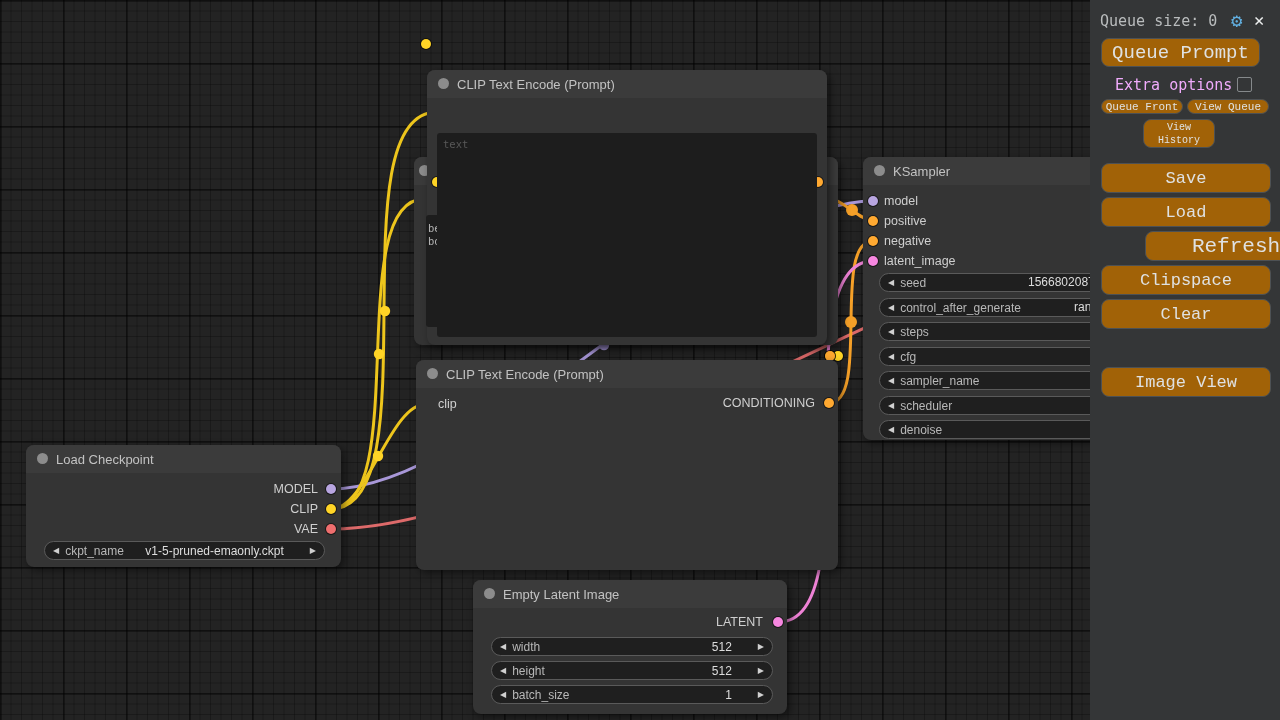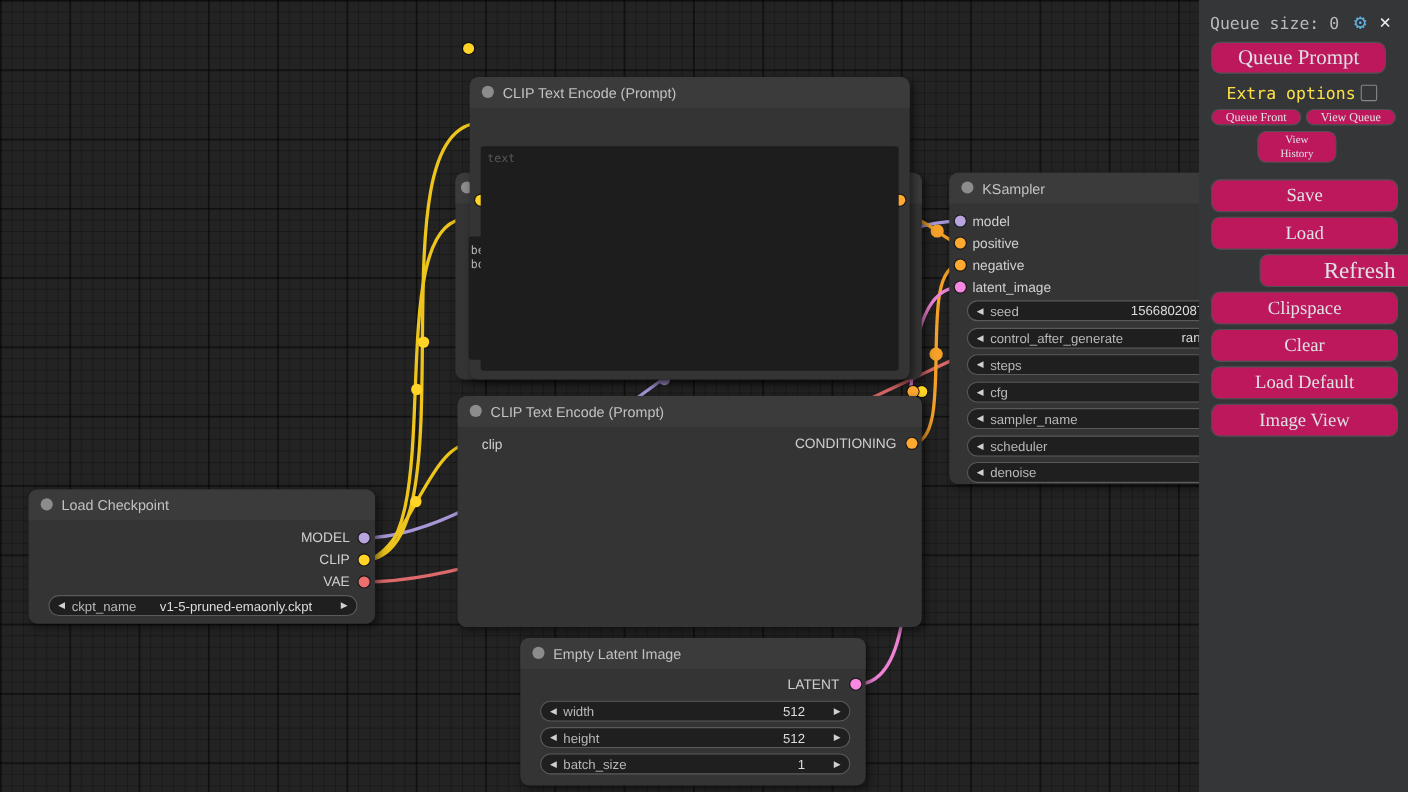--- a/index.html
+++ b/index.html
@@ -34,27 +34,27 @@
   .pill .arr{font-size:8px;color:#d0d0d0;line-height:1;}
   .pill .arrL{margin:0 6px 0 8px;}
   .pill .arrR{margin:0 8px 0 6px;}
   .pill .wlabel{flex:0 0 auto;color:#b8b8b8;}
   .pill .spacer{flex:1 1 auto;}
   .pill .wvalue{flex:0 0 auto;color:#dddddd;margin-right:20px;}
   .pill .wvalue-abs{position:absolute;color:#dddddd;top:1px;line-height:15px;}
   
   .sidebar{position:absolute;right:0;top:0;width:190px;height:720px;background:#343637;
       z-index:10;font-family:"DejaVu Sans Mono",monospace;color:#c9cccd;}
-  .sb-btn{position:absolute;background:#be185d;border:1px solid #4d5154;border-radius:8px;
+  .sb-btn{position:absolute;background:#a16207;border:1px solid #4d5154;border-radius:8px;
       color:#dfe1e2;display:flex;align-items:center;justify-content:center;
-      font-family:Liberation Serif, serif;box-sizing:border-box;cursor:default;}
+      font-family:Liberation Mono, monospace;box-sizing:border-box;cursor:default;}
   .qsize{position:absolute;left:10px;top:12px;font-size:15px;color:#b9bcbd;}
   .gear{position:absolute;left:141px;top:9px;font-size:19px;color:#61aede;}
   .closex{position:absolute;left:164px;top:10px;font-size:17px;color:#eceeee;}
-  .extra{position:absolute;left:25px;top:76px;font-size:15px;color:#fde047;}
+  .extra{position:absolute;left:25px;top:76px;font-size:15px;color:#f0abfc;}
   .chk{position:absolute;left:147px;top:77px;width:13px;height:13px;border:1px solid #85898b;
        border-radius:2px;background:transparent;}
   .frag{position:absolute;font-family:"DejaVu Sans Mono",monospace;font-size:10.5px;
         line-height:12.5px;color:#b4b4b4;white-space:pre;}
 </style>
 </head>
 <body>
 
 <div class="stage">
 
@@ -230,17 +230,16 @@
     <div class="sb-btn" style="left:11px;top:99px;width:82px;height:15px;font-size:11px;border-radius:8px;">Queue Front</div>
     <div class="sb-btn" style="left:97px;top:99px;width:82px;height:15px;font-size:11px;border-radius:8px;">View Queue</div>
     <div class="sb-btn" style="left:53px;top:119px;width:72px;height:29px;font-size:10px;border-radius:8px;
          text-align:center;white-space:normal;line-height:13px;padding:0 14px;">View History</div>
 
     <div class="sb-btn" style="left:11px;top:163px;width:170px;height:30px;font-size:17px;">Save</div>
     <div class="sb-btn" style="left:11px;top:197px;width:170px;height:30px;font-size:17px;">Load</div>
     <div class="sb-btn" style="left:11px;top:231px;width:182px;height:30px;font-size:21px;margin-left:44px;">Refresh</div>
     <div class="sb-btn" style="left:11px;top:265px;width:170px;height:30px;font-size:17px;">Clipspace</div>
     <div class="sb-btn" style="left:11px;top:299px;width:170px;height:30px;font-size:17px;">Clear</div>
-    <div class="sb-btn" style="left:11px;top:333px;width:170px;height:30px;font-size:17px;">Load Default</div>
     <div class="sb-btn" style="left:11px;top:367px;width:170px;height:30px;font-size:17px;">Image View</div>
   </div>
 
 </div>
 
 </body></html>

